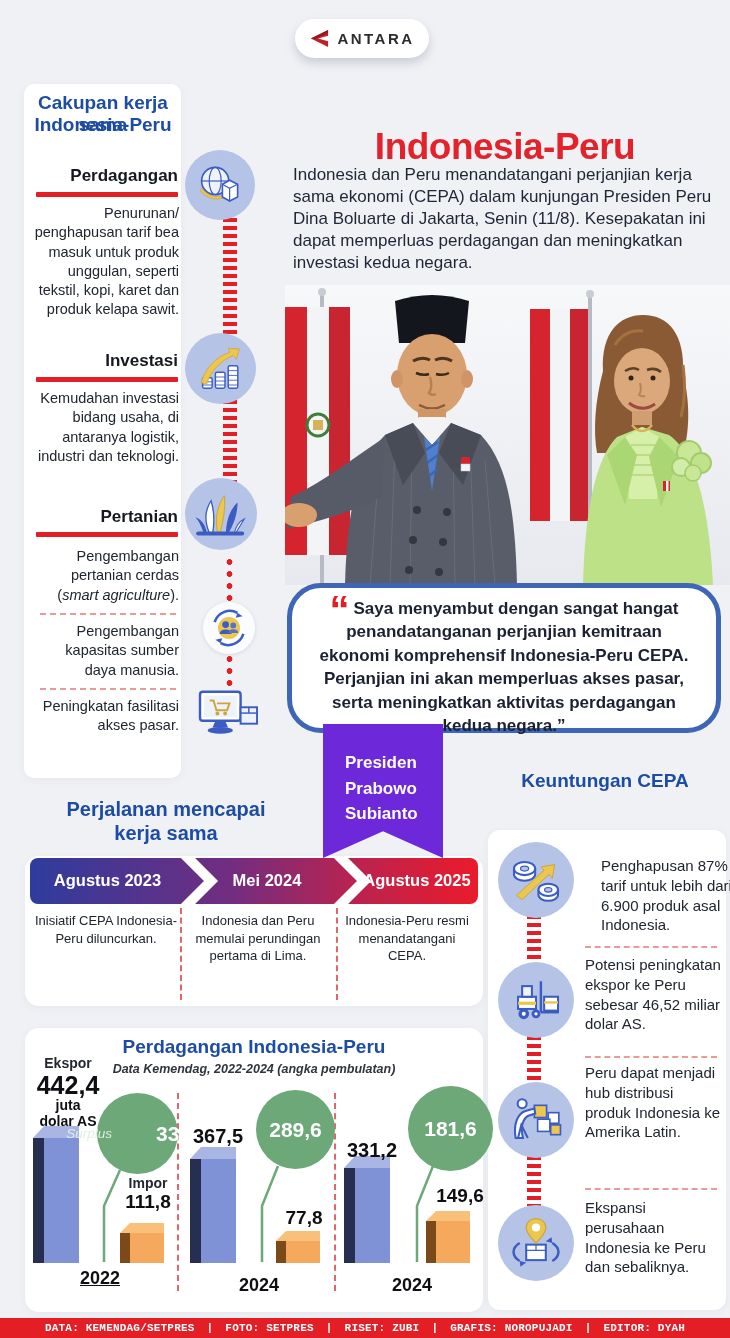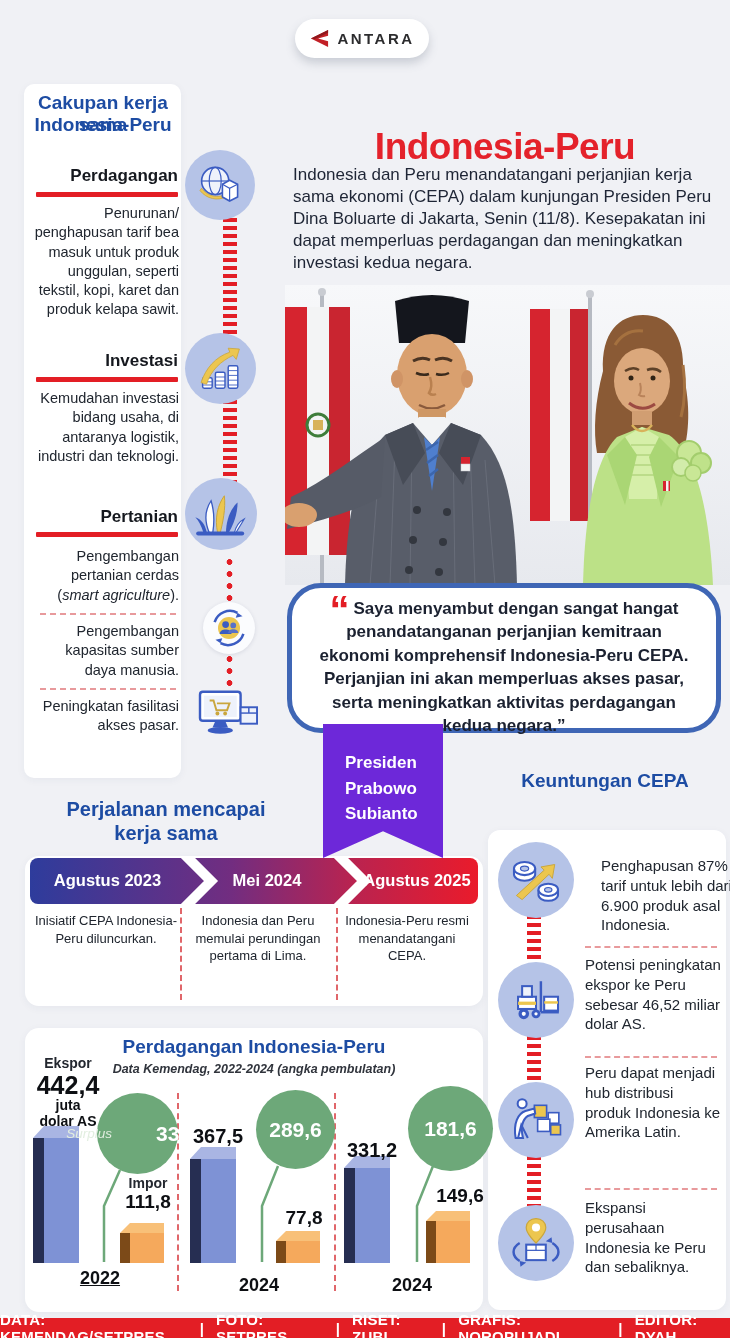--- a/index.html
+++ b/index.html
@@ -26,21 +26,21 @@
   .tl-text{position:absolute;font-size:13px;line-height:1.35;text-align:center;color:#20262f;}
   .year-lab{position:absolute;font-weight:bold;font-size:18px;color:#0d0f13;text-align:center;}
   #quote-bubble{position:absolute;left:287px;top:583px;width:434px;height:150px;background:#fff;
                 border:5px solid #3f66b5;border-radius:34px;box-sizing:border-box;z-index:5;}
   #quote-bubble p{margin:9px 22px 0 22px;text-align:center;font-size:17px;font-weight:bold;line-height:1.38;color:#1b2130;}
   .qmark{color:#e31e25;font-size:40px;line-height:0;position:relative;top:10px;margin-right:4px;font-weight:bold;}
   #ribbon{position:absolute;left:323px;top:724px;width:120px;height:134px;background:#6d28d9;z-index:6;
           clip-path:polygon(0 0,100% 0,100% 100%,50% 80%,0 100%);filter:drop-shadow(2px 3px 3px rgba(0,0,0,.18));}
   #ribbon div{padding:26px 0 0 22px;color:#fff;font-weight:bold;font-size:17px;line-height:1.5;}
   #footer{position:absolute;left:0;top:1318px;width:730px;height:20px;background:#e31e25;color:#fff;
-          display:flex;align-items:center;justify-content:center;gap:12px;font-size:15px;font-weight:bold;letter-spacing:.2px;}
+          display:flex;align-items:center;justify-content:center;gap:12px;font-size:11px;font-weight:bold;letter-spacing:.2px;font-family:Liberation Mono, monospace;}
   .logo-pill{position:absolute;left:295px;top:19px;width:134px;height:39px;background:#fff;border-radius:20px;
              display:flex;align-items:center;justify-content:center;gap:7px;box-shadow:0 5px 10px rgba(100,110,130,.28);}
   .logo-text{font-weight:bold;font-size:15px;letter-spacing:2.5px;color:#2c2c2e;}
 </style>
 </head>
 <body>
 
 <div id="page">
 
   <div class="logo-pill">

